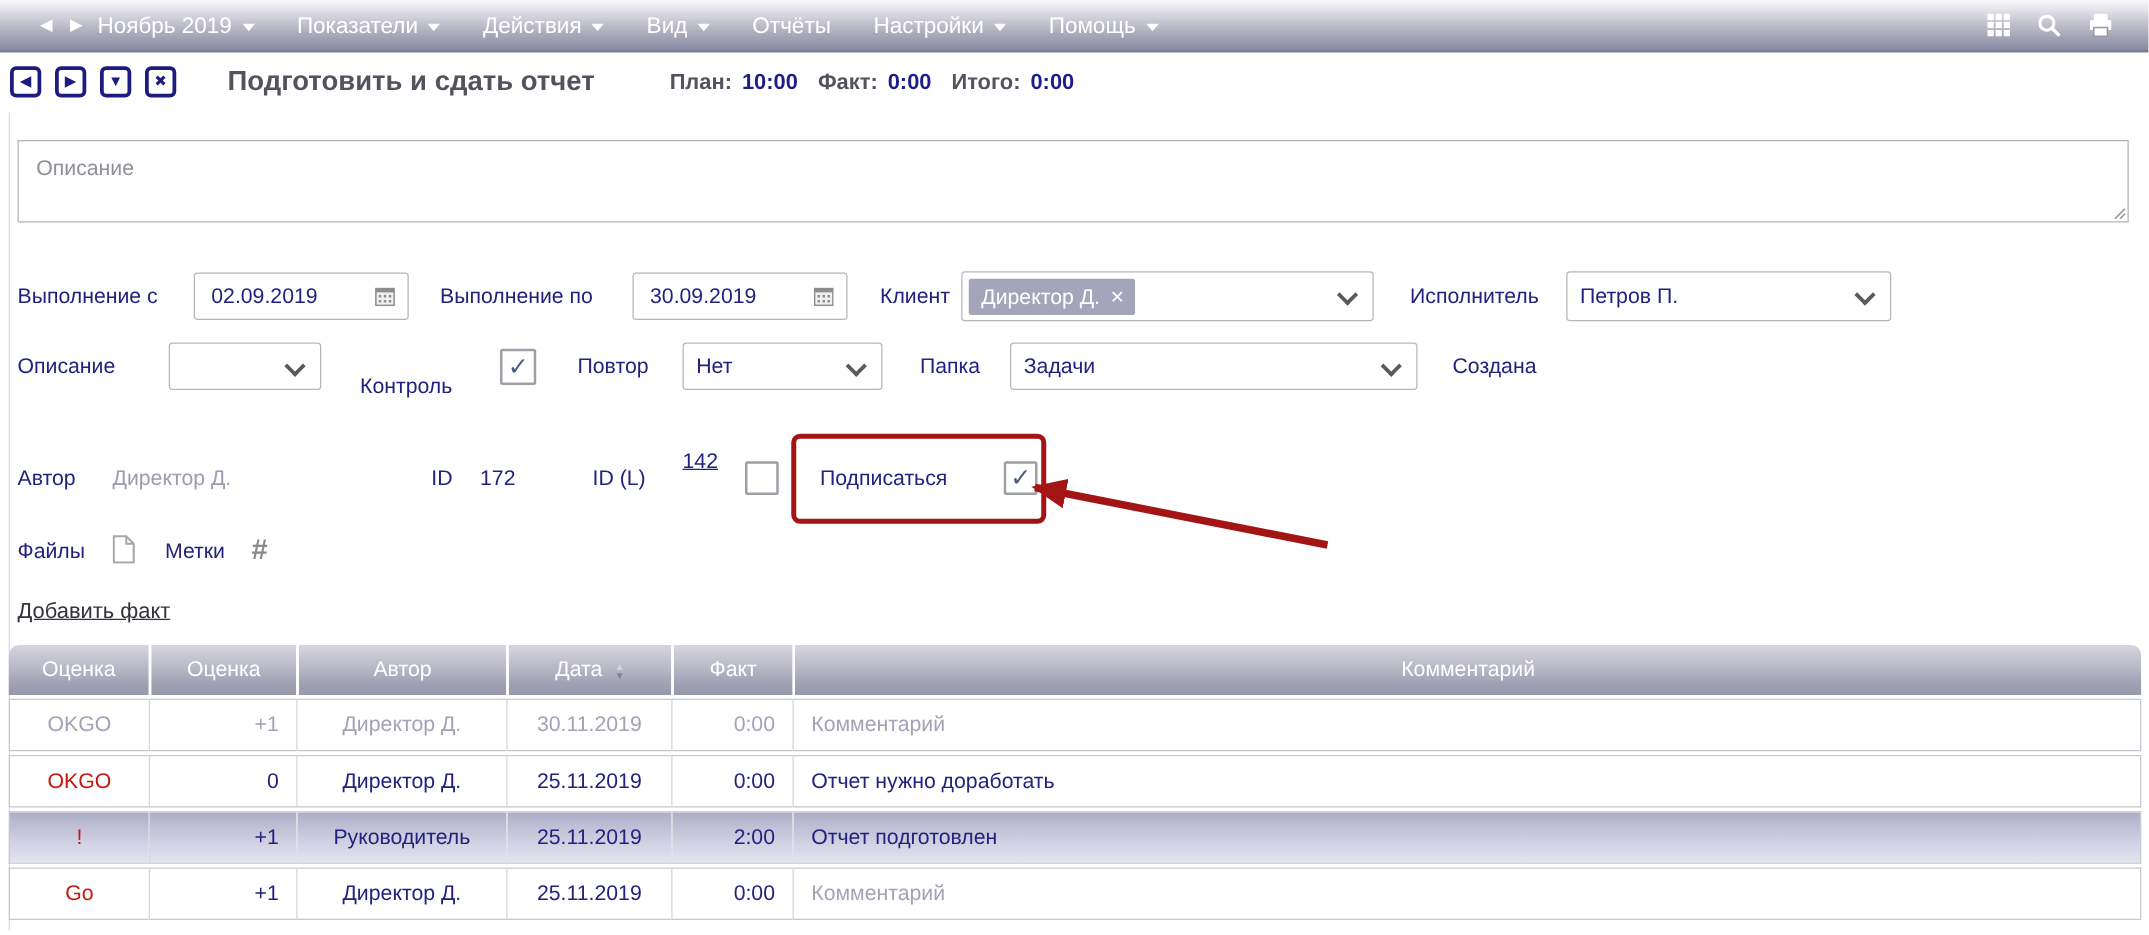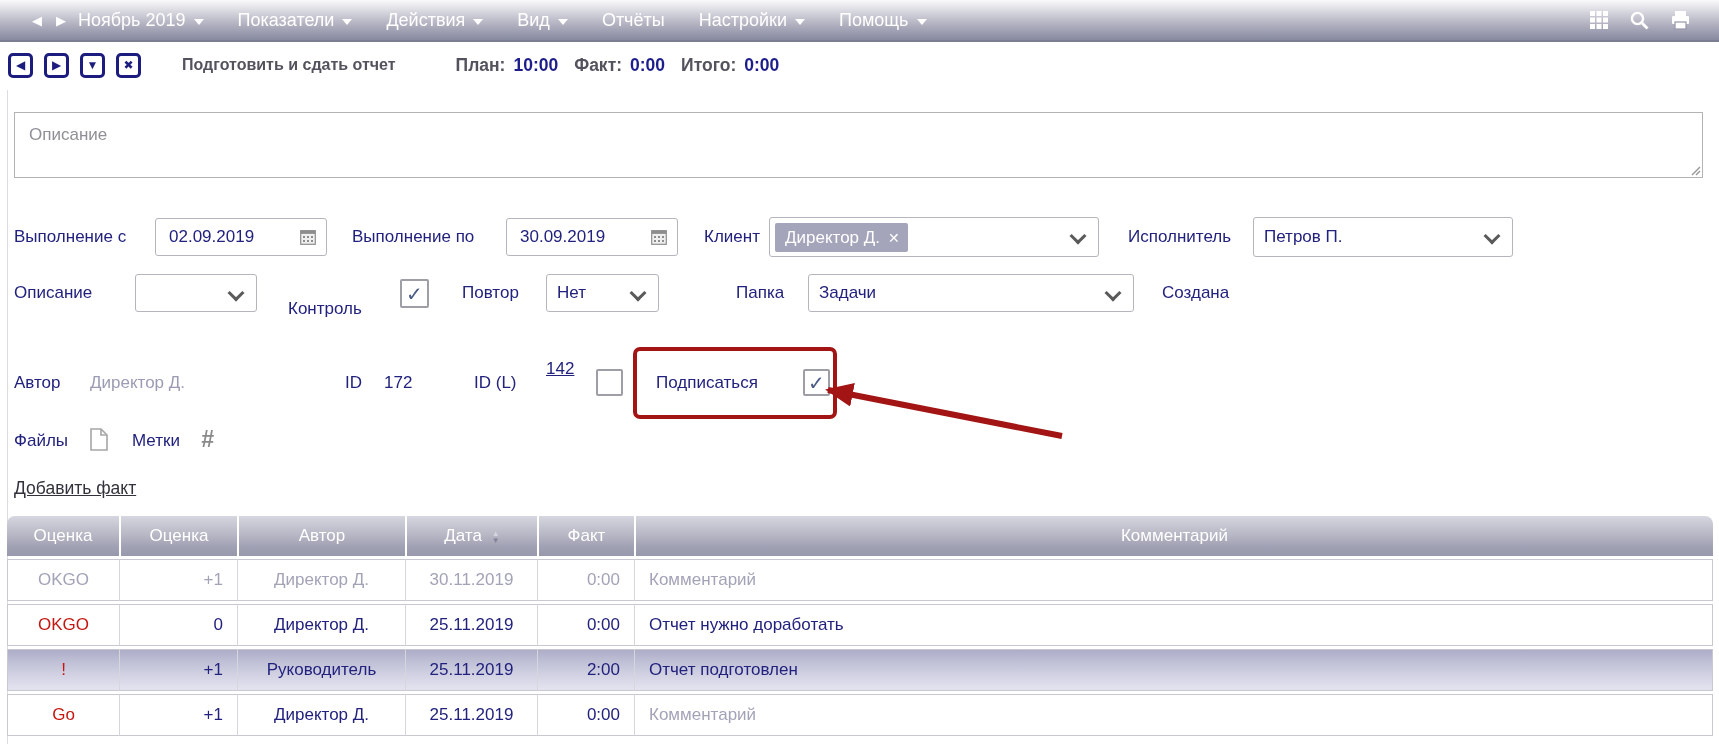--- a/index.html
+++ b/index.html
@@ -17,21 +17,21 @@
   .caret{width:0;height:0;border-left:5px solid transparent;border-right:5px solid transparent;
     border-top:6px solid #fff;display:inline-block;margin-left:8px;margin-top:3px;}
   .mb-icons{margin-left:auto;display:flex;align-items:center;gap:20px;margin-right:10px;}
   .mb-icon{cursor:pointer;display:flex;align-items:center;}
 
   
   .toolbar{position:absolute;left:8px;top:48px;right:8px;height:34px;display:flex;align-items:center;}
   .navbtn{width:25px;height:25px;box-sizing:border-box;border:3px solid #1c1c7e;border-radius:5px;
     background:#fff;color:#1c1c7e;display:flex;align-items:center;justify-content:center;
     font-size:12px;font-weight:bold;cursor:pointer;margin-right:11px;}
-  .task-title{margin-left:30px;font-size:16px;font-weight:bold;color:#53535e;white-space:nowrap;text-align:right;}
+  .task-title{margin-left:30px;font-size:22px;font-weight:bold;color:#53535e;white-space:nowrap;text-align:right;}
   .stats{display:flex;margin-left:60px;gap:16px;}
   .stat{display:flex;gap:8px;font-size:17.5px;font-weight:bold;}
   .stat .sl{color:#53535e;}
   .stat .sv{color:#1d1d8c;}
 
   
   .descwrap{position:absolute;left:14px;top:112px;width:1689px;height:66px;}
   .descwrap textarea{width:100%;height:100%;box-sizing:border-box;border:1px solid #b3b3b3;
     resize:none;font-family:inherit;font-size:17px;padding:12px 14px;color:#33334a;outline:none;}
   .descwrap textarea::placeholder{color:#8f8f97;}
@@ -245,21 +245,21 @@
   <span class="lbl" style="left:14px;top:274px;">Описание</span>
   <div class="box sel" style="left:135px;top:274px;width:122px;">
     <span></span>
     <span class="chev"></span>
   </div>
   <span class="lbl" style="left:288px;top:290px;">Контроль</span>
   <span class="checkbox" style="left:400px;top:279px;width:29px;height:29px;">
     <span class="mark">✓</span>
   </span>
   <span class="lbl" style="left:462px;top:274px;">Повтор</span>
-  <div class="box sel" style="left:546px;top:274px;width:113px;">
+  <div class="box sel" style="left:546px;top:274px;width:160px;">
     <span>Нет</span>
     <span class="chev"></span>
   </div>
   <span class="lbl" style="left:736px;top:274px;">Папка</span>
   <div class="box sel" style="left:808px;top:274px;width:326px;">
     <span>Задачи</span>
     <span class="chev"></span>
   </div>
   <span class="lbl" style="left:1162px;top:274px;">Создана</span>
 

